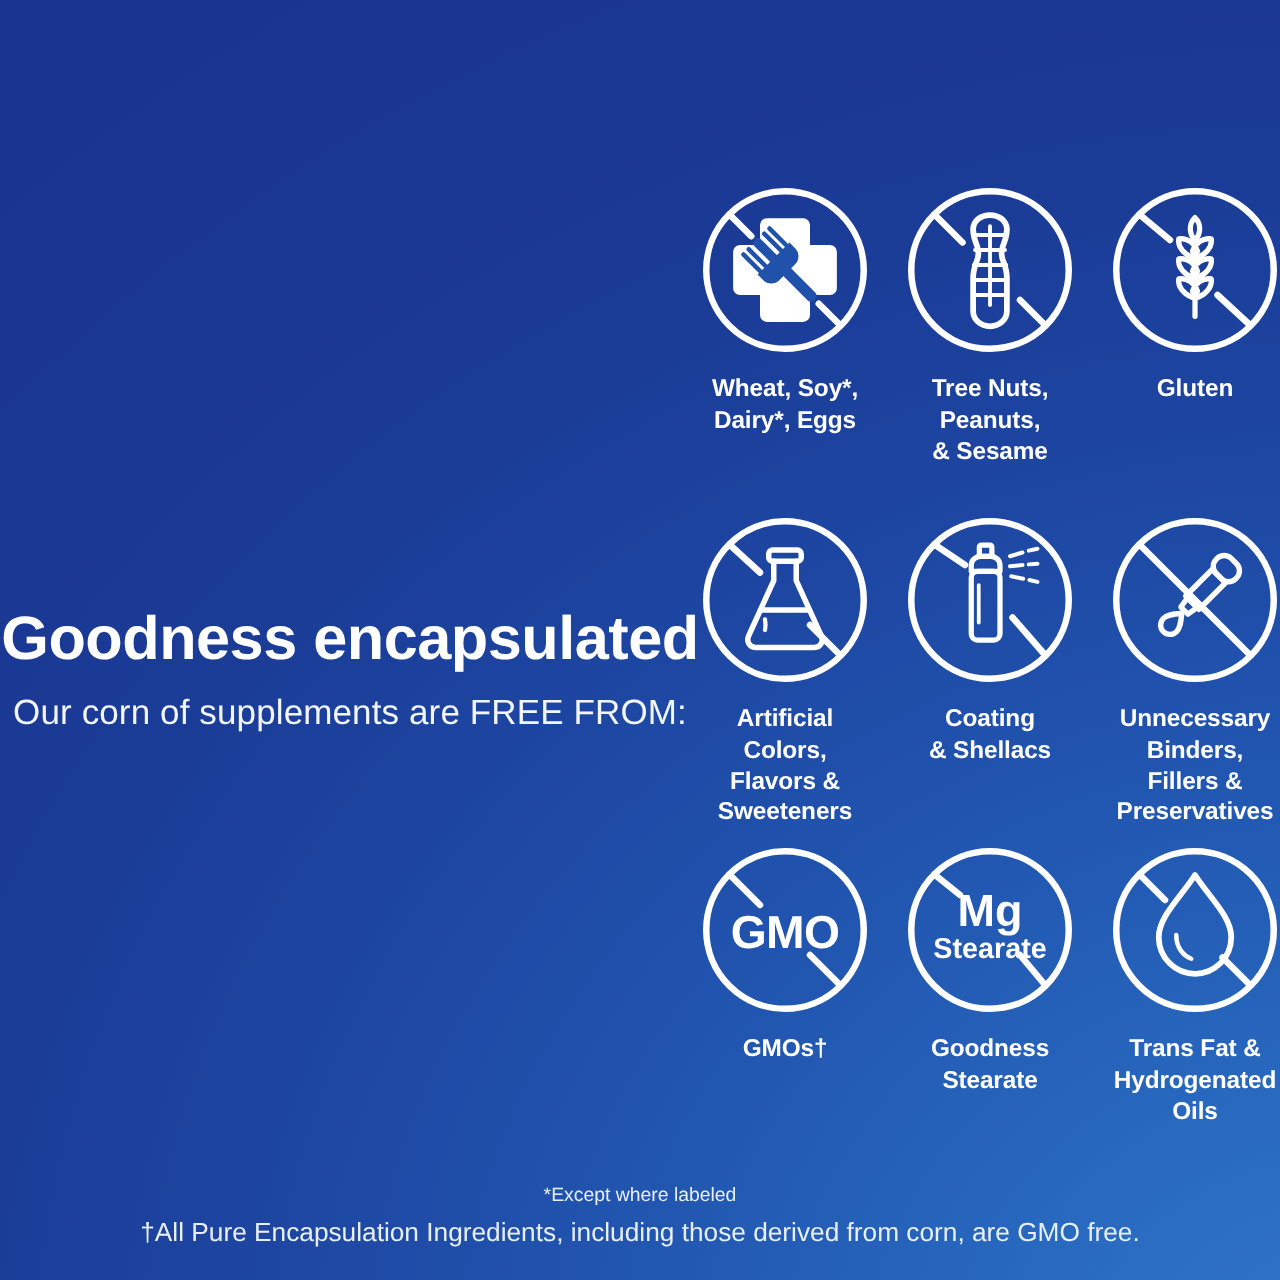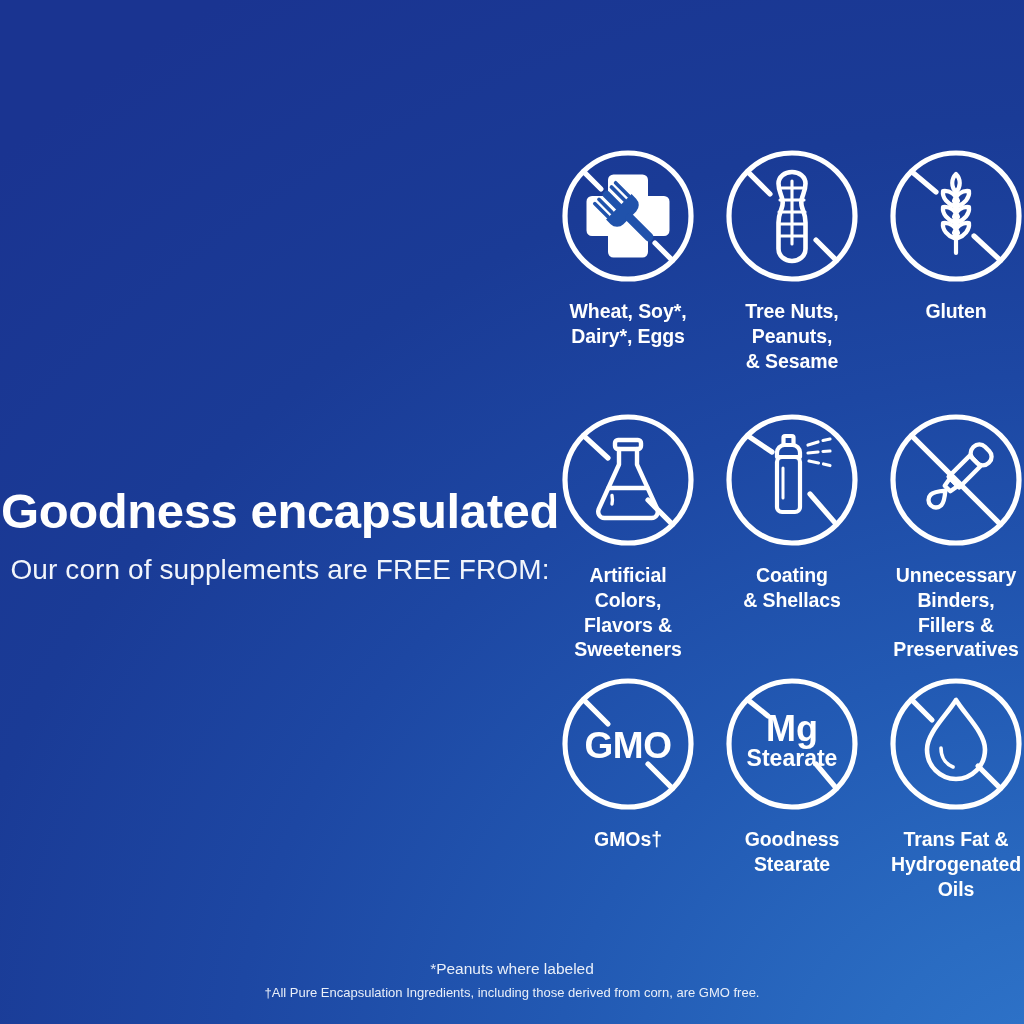--- a/index.html
+++ b/index.html
@@ -60,21 +60,21 @@
 
   
   .footnotes {
     position:absolute;
     left:0; right:0;
     bottom:22px;
     text-align:center;
     color:#e9eff9;
   }
   .fn1 { font-size:15.5px; line-height:1.5; font-weight:400; }
-  .fn2 { font-size:13px; line-height:1.5; font-weight:400; margin-top:2px; }
+  .fn2 { font-size:21px; line-height:1.5; font-weight:400; margin-top:2px; }
 </style>
 </head>
 <body>
 
 <div class="page">
 
   <div class="header">
     <div class="title">Goodness encapsulated</div>
     <div class="subtitle">Our corn of supplements are FREE FROM:</div>
   </div>
@@ -241,17 +241,17 @@
           <path fill="none" stroke="#fff" stroke-width="3.6" stroke-linecap="round" d="M53 72c0 10 5.5 16.5 12 19"></path>
         </svg>
       </div>
       <div class="cell-label">Trans Fat &amp;
 Hydrogenated Oils</div>
     </div>
 
   </div>
 
   <div class="footnotes">
-    <div class="fn1">*Peanuts where labeled</div>
+    <div class="fn1">*Except where labeled</div>
     <div class="fn2">†All Pure Encapsulation Ingredients, including those derived from corn, are GMO free.</div>
   </div>
 
 </div>
 
 </body></html>

